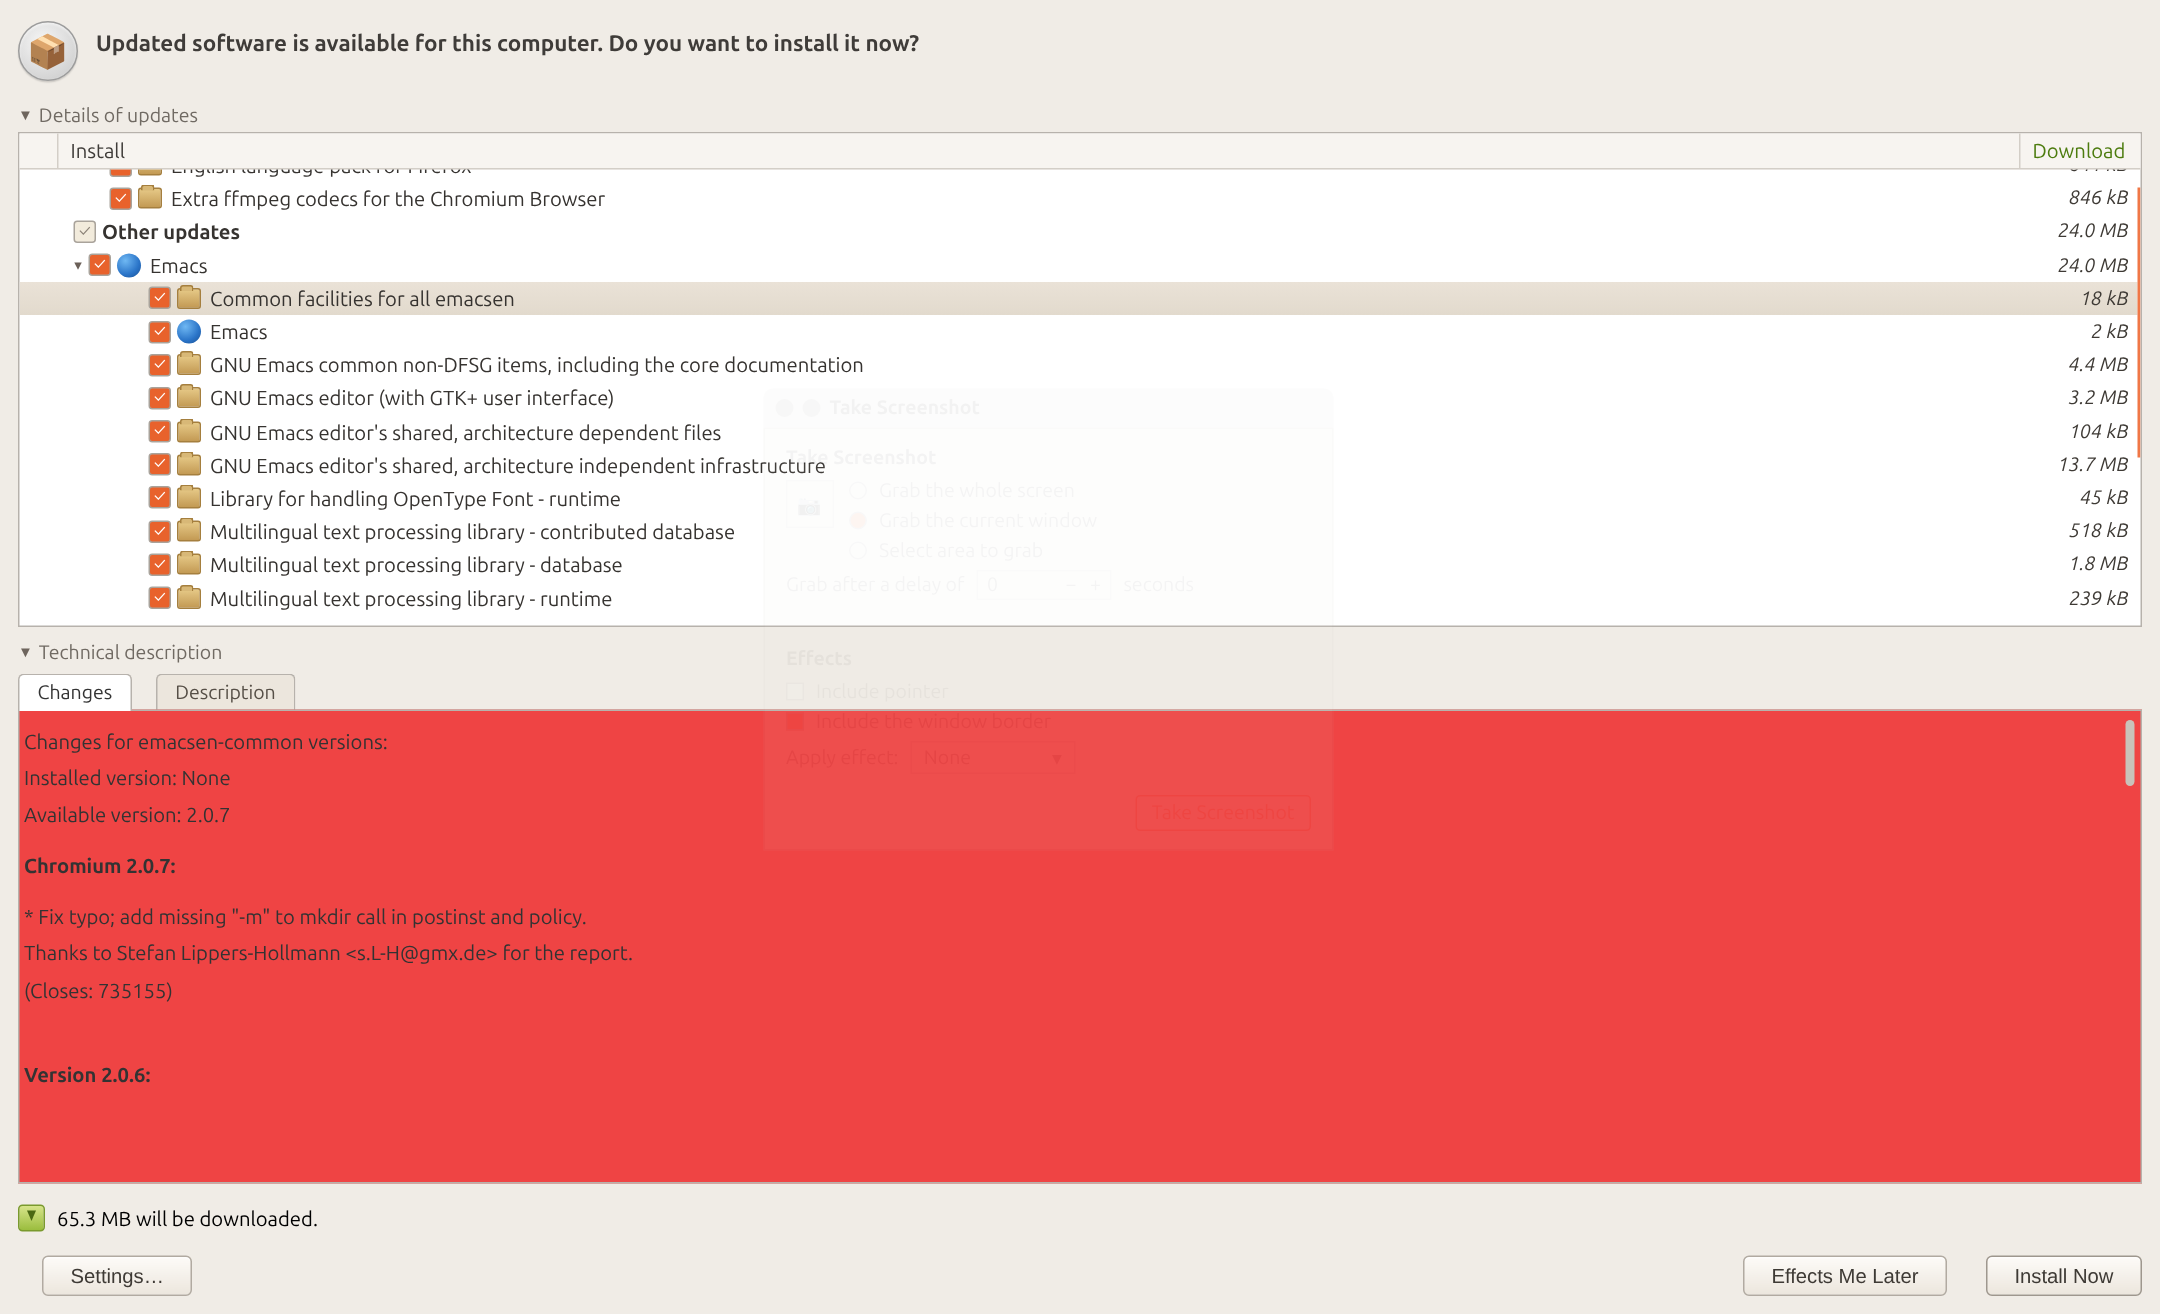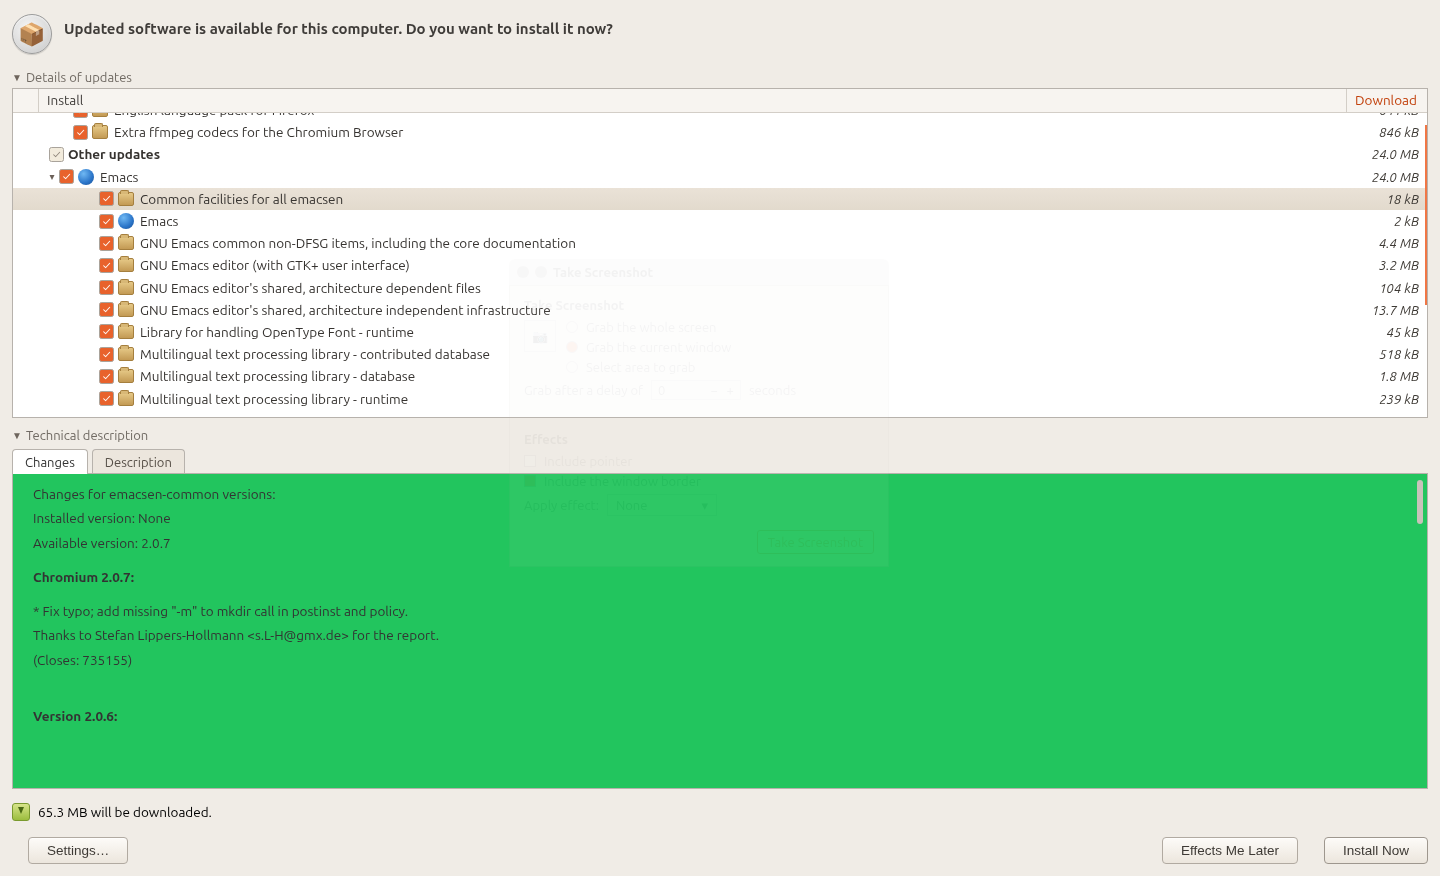--- a/index.html
+++ b/index.html
@@ -76,21 +76,21 @@
   }
   .tree-header .th-install {
     flex:1;
     padding:3px 8px;
     color:#3f3c39;
     border-right:1px solid #d3cec7;
   }
   .tree-header .th-download {
     width:80px;
     padding:3px 8px;
-    color:#c2410c;
+    color:#4d7c0f;
     text-align:left;
   }
 
   .tree-body {
     flex:1;
     overflow:hidden;
     position:relative;
   }
   .rows { position:absolute; top:-14px; left:0; right:2px; }
   .row {
@@ -150,44 +150,44 @@
   .size { margin-left:auto; color:#3e3a35; font-size:13px;font-style:italic; }
   .scrollbar-track{
     position:absolute; right:0; top:0; bottom:0; width:2px; background:transparent;
   }
   .scrollbar-thumb{
     position:absolute; right:0; top:12px; height:180px; width:2px; background:#f07746;
   }
 
   .tabs {
     display:flex;
-    gap:4px;
+    gap:16px;
     margin-top:2px;
   }
   .tab {
     padding:5px 12px;
     border:1px solid #b7b2ac;
     border-bottom:none;
     background:#ece6dd;
     color:#564f47;
     font-size:13px;
     border-radius:4px 4px 0 0;
     position:relative;
     top:1px;
   }
   .tab.active {
     background:#fff;
     color:#333;
     z-index:2;
   }
   .desc-box {
     border:1px solid #b7b2ac;
-    background:#22c55e;
+    background:#ef4444;
     flex:1;
-    padding:10px 20px;
+    padding:10px 3px;
     font-size:13.5px;
     line-height:1.5;
     color:#333;
     overflow:hidden;
     position:relative;
     height: 280px;
   }
   .desc-box p{ margin-bottom:4px; }
   .desc-box .v { font-weight:bold; margin-top:14px; }
   .desc-scroll{

